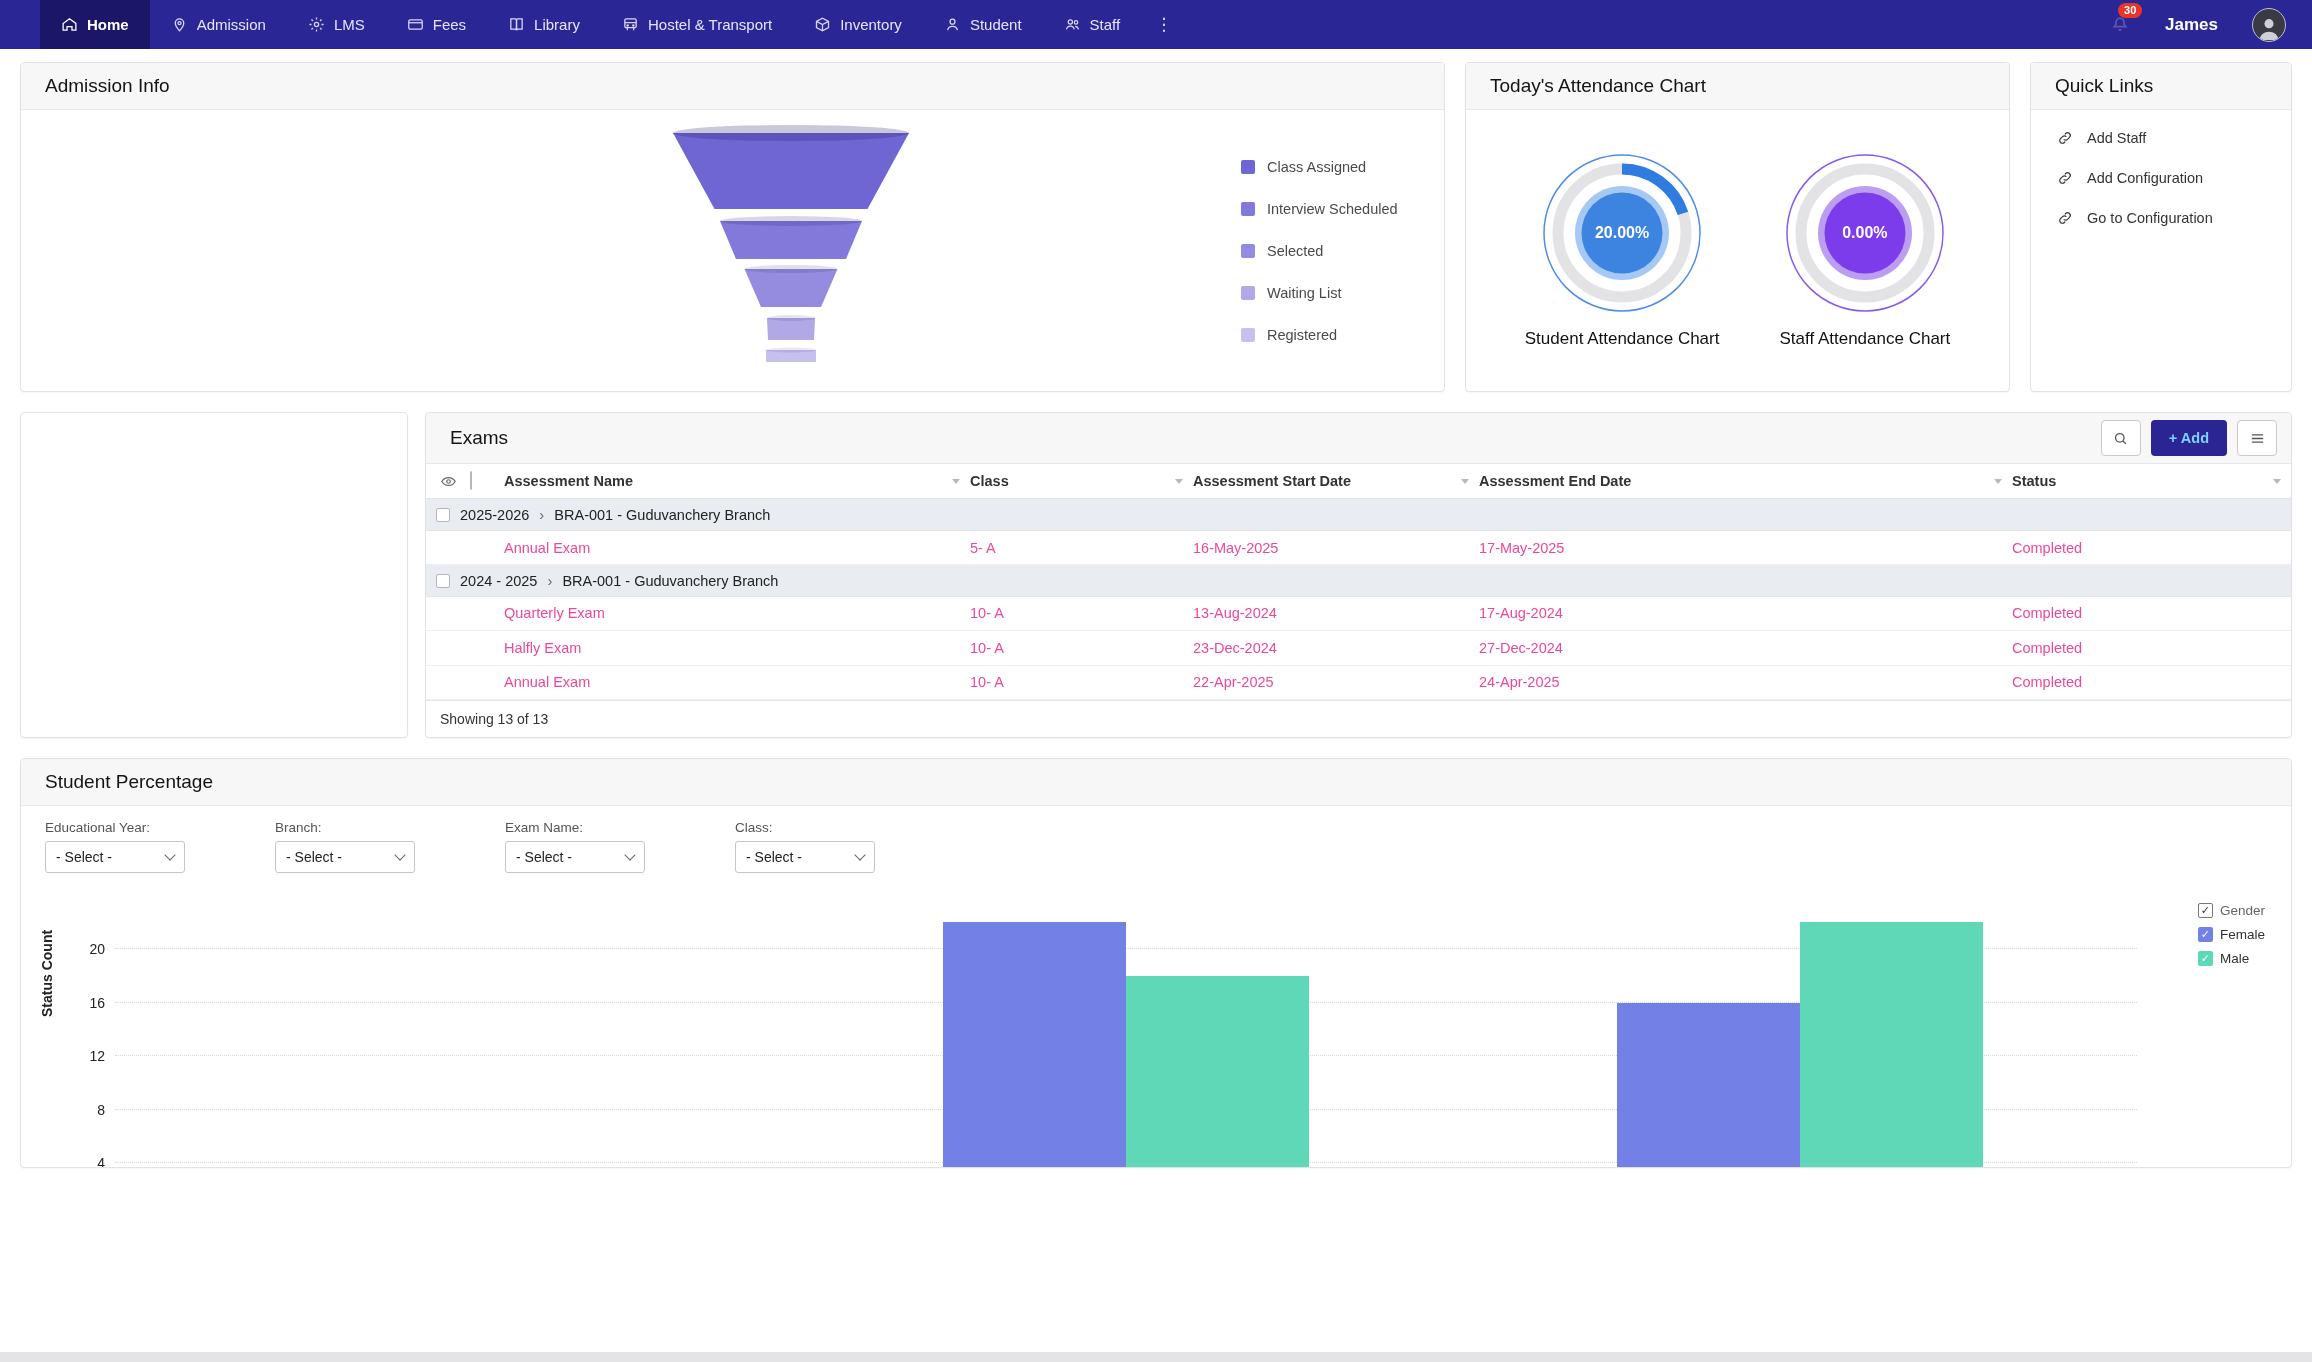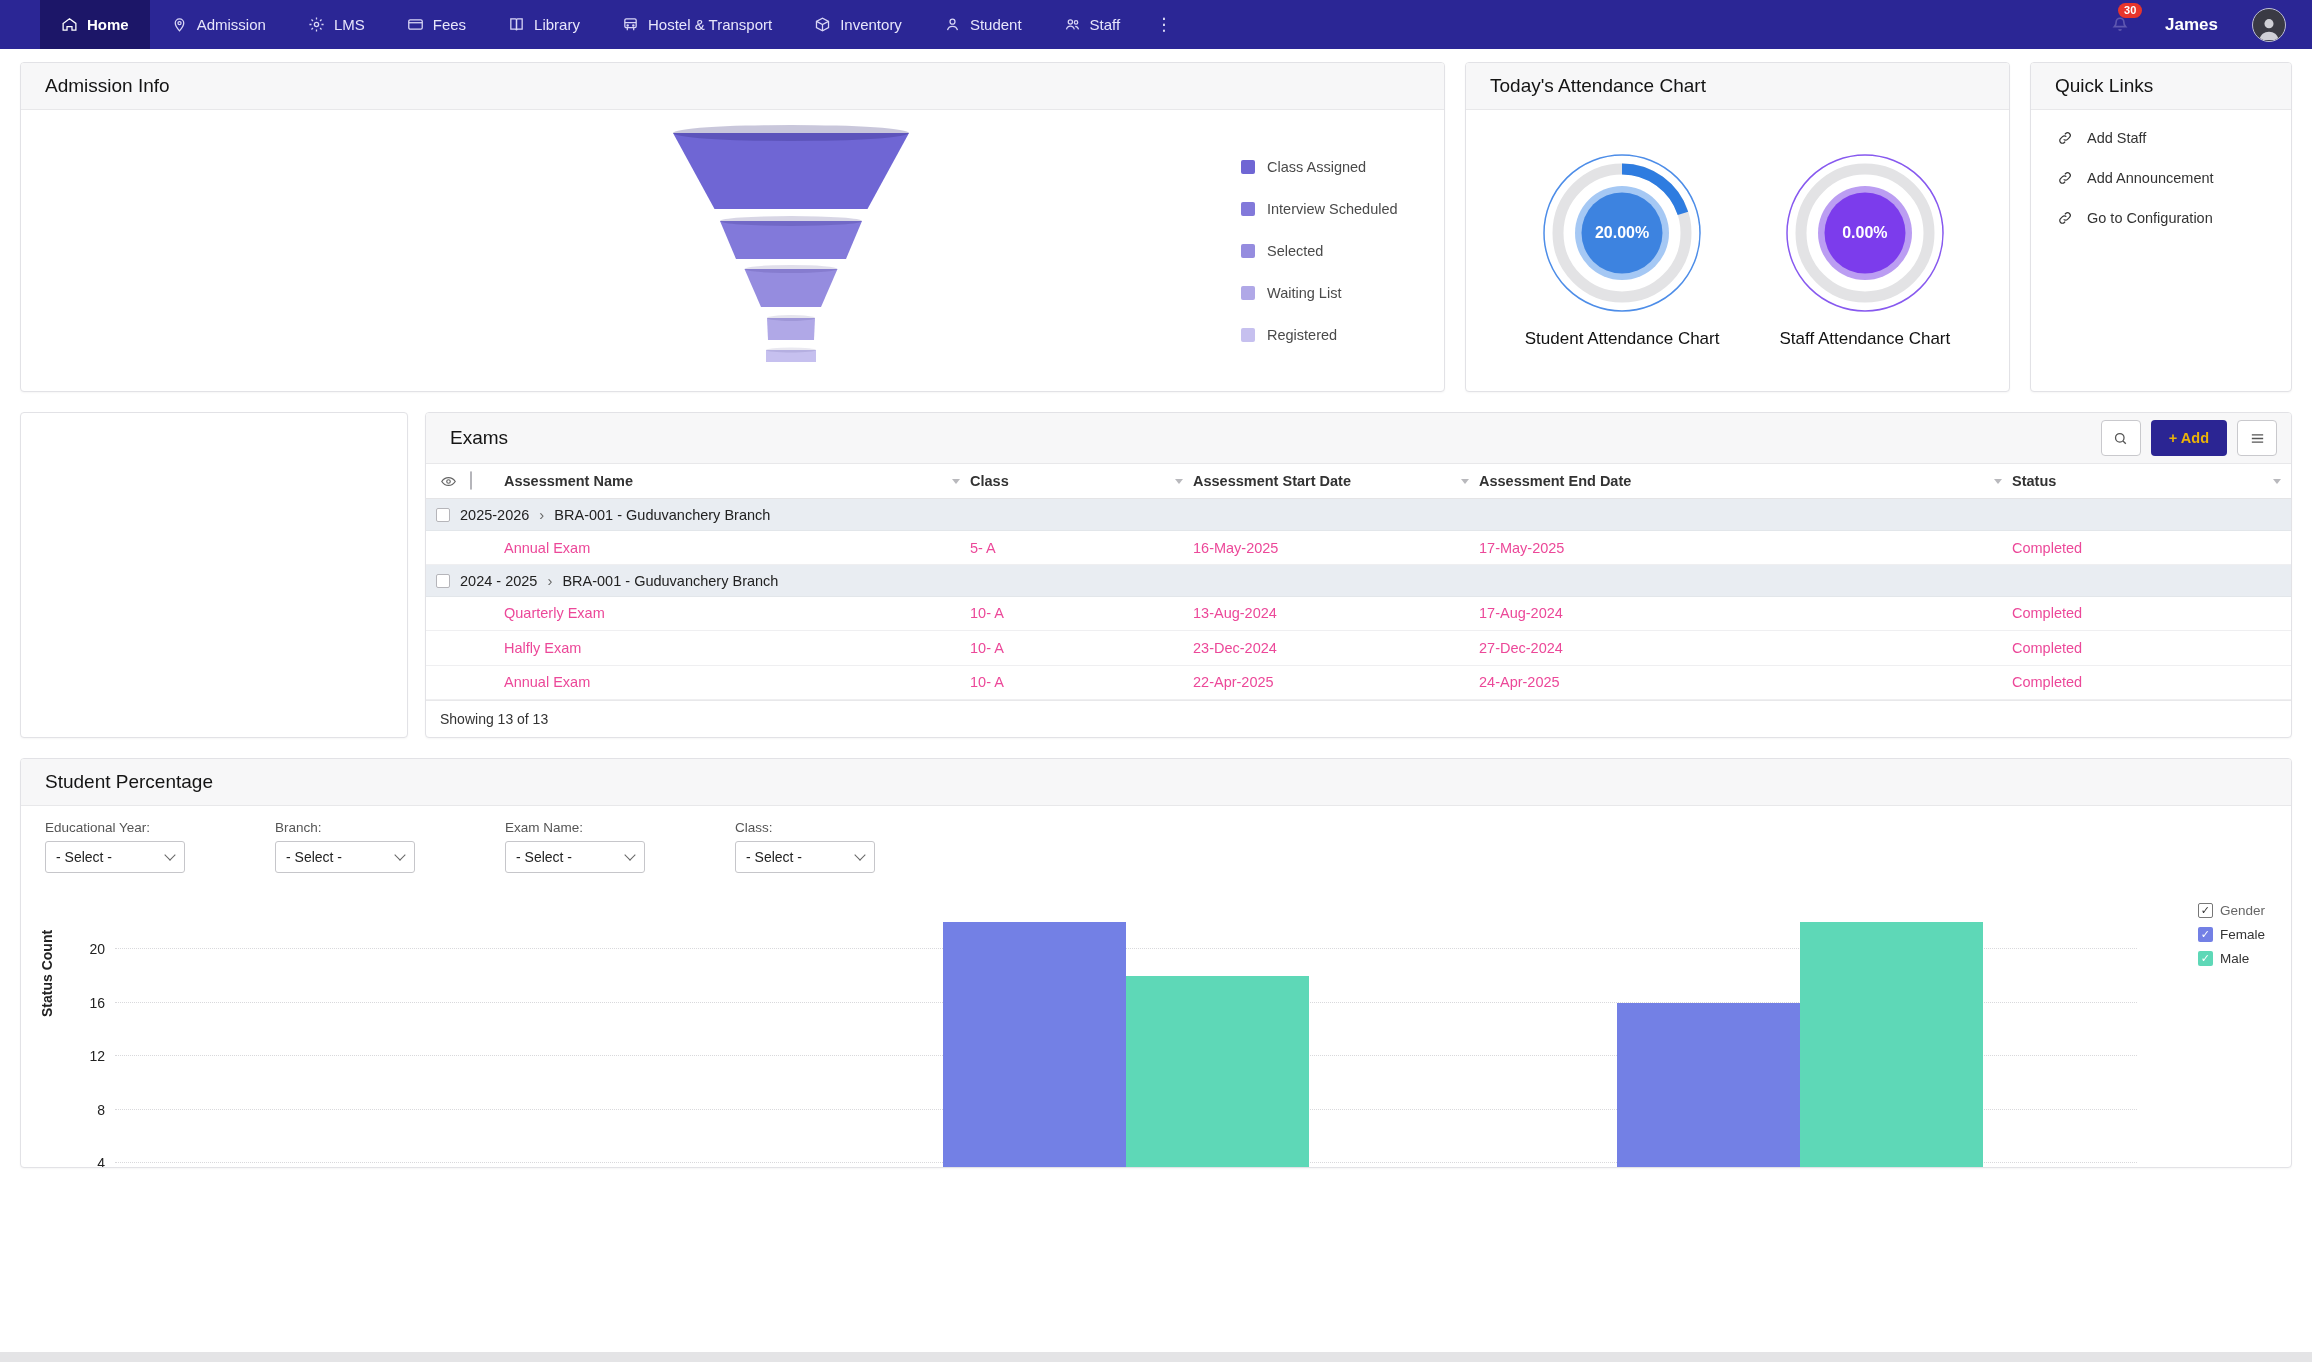--- a/index.html
+++ b/index.html
@@ -73,21 +73,21 @@
 
   
   .exams { flex:1; display:flex; flex-direction:column; }
   .exams-header { display:flex; align-items:center; justify-content:space-between; background:#f7f7f8;
     border-bottom:1px solid #e8e8ea; padding:7px 14px 7px 24px; }
   .exams-title { font-size:19px; color:#141414; }
   .exams-toolbar { display:flex; align-items:center; gap:10px; }
   .tool-btn { width:40px; height:36px; background:#fff; border:1px solid #c9c9cd; border-radius:4px;
     display:flex; align-items:center; justify-content:center; cursor:pointer; }
   .tool-btn svg { width:17px; height:17px; stroke:#555; }
-  .add-btn { background:#2b2593; color:#eab308; border:none; border-radius:4px; height:36px; padding:0 18px;
+  .add-btn { background:#2b2593; color:#7dd3fc; border:none; border-radius:4px; height:36px; padding:0 18px;
     font-size:14.5px; font-weight:bold; cursor:pointer; font-family:inherit; }
   .grid-row { display:grid; grid-template-columns:44px 34px 466px 223px 286px 533px 1fr; align-items:center; }
   .thead { border-bottom:1px solid #e4e4e6; height:36px; }
   .th { font-size:14.5px; font-weight:bold; color:#333; position:relative; padding-right:22px; cursor:pointer; }
   .sort-arrow { position:absolute; right:10px; top:50%; margin-top:-2px; width:0; height:0;
     border-left:4px solid transparent; border-right:4px solid transparent; border-top:5px solid #b9b9bd; }
   .eye-cell { display:flex; justify-content:center; }
   .eye-cell svg { width:17px; height:17px; stroke:#666; }
   .cbx { width:14px; height:14px; border:1px solid #b5b5ba; border-radius:2px; background:#fff; cursor:pointer; }
   .trow { height:35px; border-bottom:1px solid #efeff1; font-size:14.5px; color:#ec4899; cursor:pointer; }
@@ -307,21 +307,21 @@
                 <path d="M10 14a4 4 0 0 0 5.7 0l3-3a4 4 0 0 0-5.7-5.7l-1.2 1.2"></path>
                 <path d="M14 10a4 4 0 0 0-5.7 0l-3 3a4 4 0 1 0 5.7 5.7l1.2-1.2"></path>
               </svg>
             <span>Add Staff</span>
           </div>
           <div class="ql-item">
             <svg viewBox="0 0 24 24" fill="none" stroke-width="1.8">
                 <path d="M10 14a4 4 0 0 0 5.7 0l3-3a4 4 0 0 0-5.7-5.7l-1.2 1.2"></path>
                 <path d="M14 10a4 4 0 0 0-5.7 0l-3 3a4 4 0 1 0 5.7 5.7l1.2-1.2"></path>
               </svg>
-            <span>Add Announcement</span>
+            <span>Add Configuration</span>
           </div>
           <div class="ql-item">
             <svg viewBox="0 0 24 24" fill="none" stroke-width="1.8">
                 <path d="M10 14a4 4 0 0 0 5.7 0l3-3a4 4 0 0 0-5.7-5.7l-1.2 1.2"></path>
                 <path d="M14 10a4 4 0 0 0-5.7 0l-3 3a4 4 0 1 0 5.7 5.7l1.2-1.2"></path>
               </svg>
             <span>Go to Configuration</span>
           </div>
         </div>
       </div>

